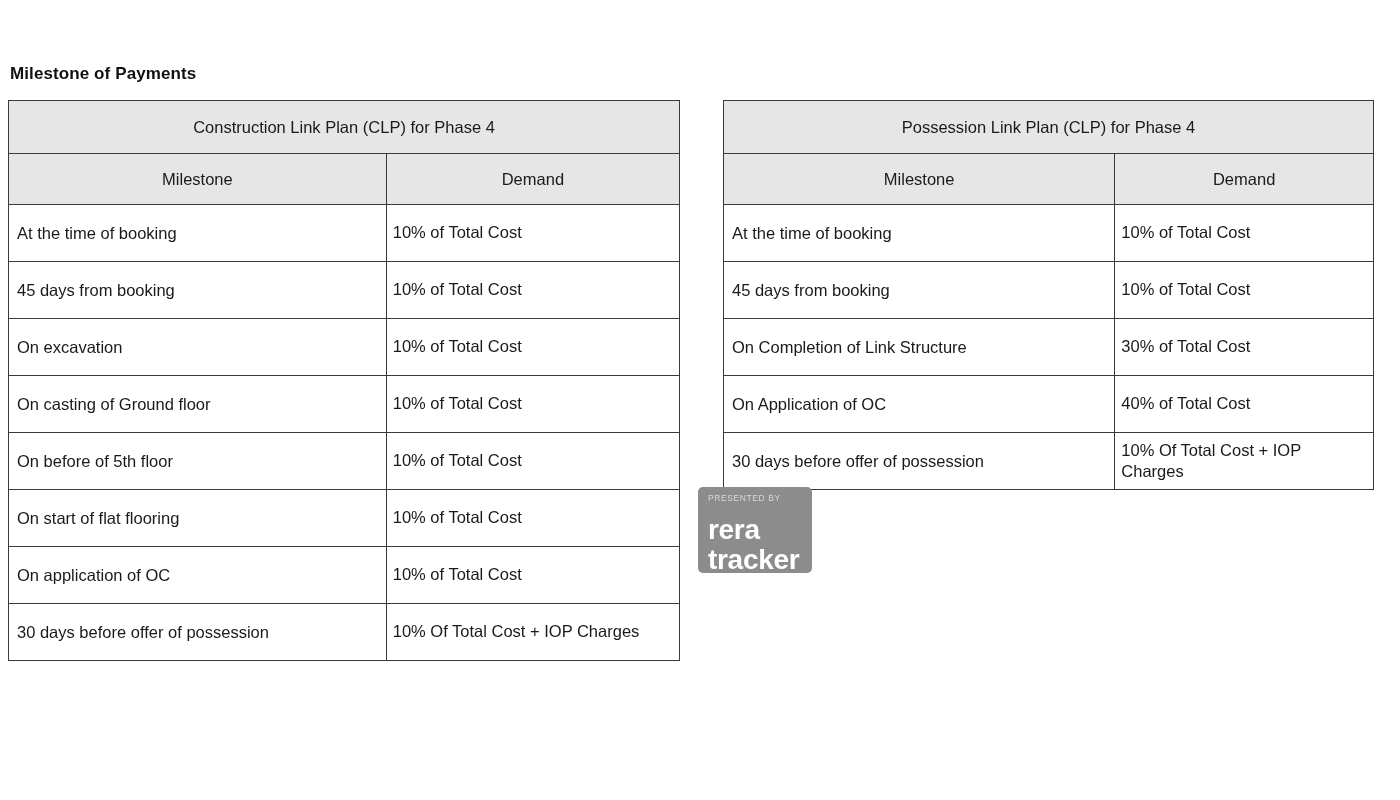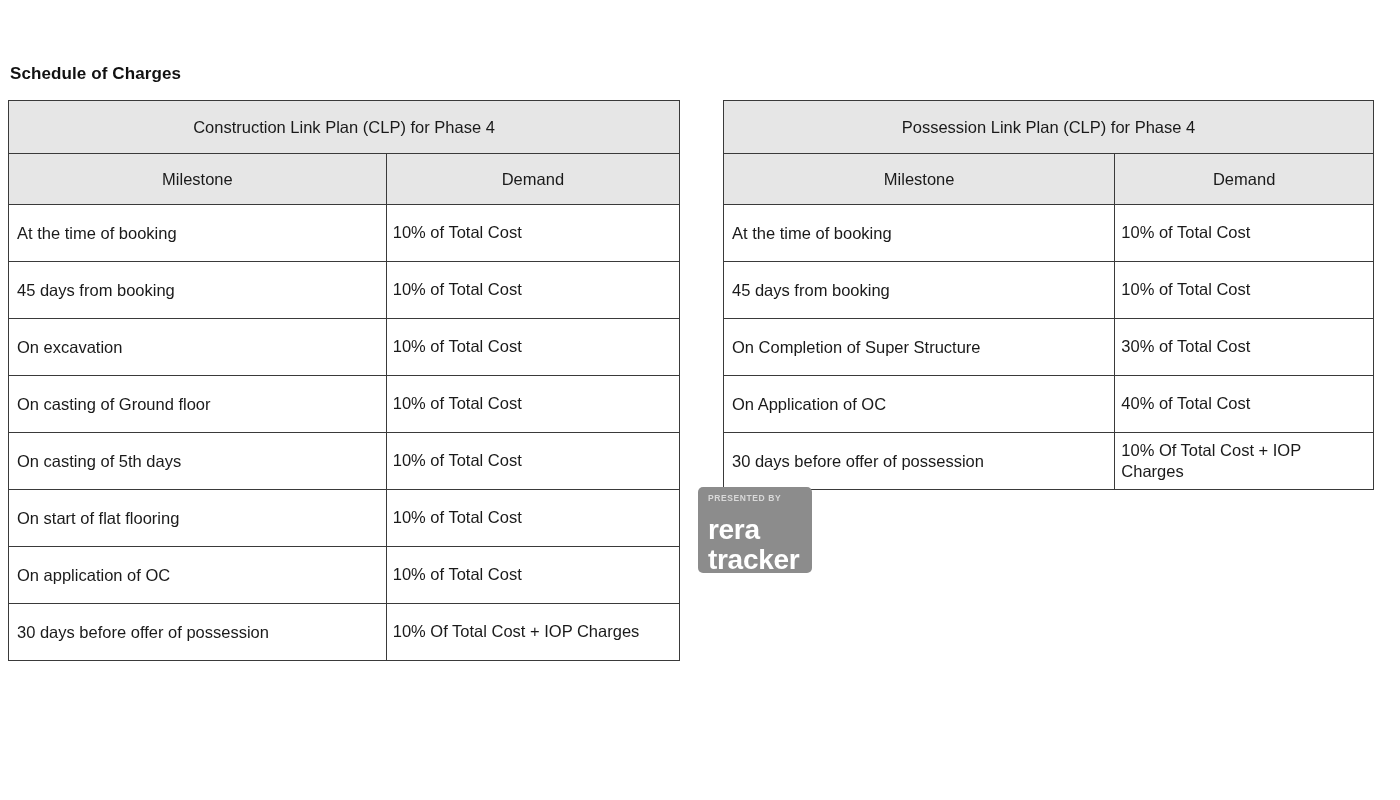--- a/index.html
+++ b/index.html
@@ -85,37 +85,37 @@
     height: 86px;
     background: #8c8c8c;
     border-radius: 5px;
     color: #ffffff;
     box-sizing: border-box;
     padding: 7px 8px 0 10px;
   }
   .badge .presented {
     font-size: 8.5px;
     letter-spacing: 0.6px;
-    font-weight: bold;
+    font-weight: normal;
     color: #d9d9d9;
     line-height: 1.1;
   }
   .badge .brand1, .badge .brand2 {
     font-size: 28px;
     font-weight: bold;
     line-height: 1.05;
     letter-spacing: -0.3px;
     color: #ffffff;
   }
   .badge .brand1 { margin-top: 12px; }
 </style>
 </head>
 <body>
 
-<div class="page-title">Schedule of Charges</div>
+<div class="page-title">Milestone of Payments</div>
 
 <div class="table-wrap" id="clp-table-wrap">
   <table class="sched" id="clp-table">
     <colgroup>
         <col class="c1">
         <col class="c2">
       </colgroup>
     <thead>
       <tr>
         <th class="tbl-title" colspan="2">Construction Link Plan (CLP) for Phase 4</th>
@@ -136,21 +136,21 @@
       </tr>
       <tr>
         <td class="cell-milestone">On excavation</td>
         <td class="cell-demand">10% of Total Cost</td>
       </tr>
       <tr>
         <td class="cell-milestone">On casting of Ground floor</td>
         <td class="cell-demand">10% of Total Cost</td>
       </tr>
       <tr>
-        <td class="cell-milestone">On casting of 5th days</td>
+        <td class="cell-milestone">On before of 5th floor</td>
         <td class="cell-demand">10% of Total Cost</td>
       </tr>
       <tr>
         <td class="cell-milestone">On start of flat flooring</td>
         <td class="cell-demand">10% of Total Cost</td>
       </tr>
       <tr>
         <td class="cell-milestone">On application of OC</td>
         <td class="cell-demand">10% of Total Cost</td>
       </tr>
@@ -180,21 +180,21 @@
     <tbody>
       <tr>
         <td class="cell-milestone">At the time of booking</td>
         <td class="cell-demand">10% of Total Cost</td>
       </tr>
       <tr>
         <td class="cell-milestone">45 days from booking</td>
         <td class="cell-demand">10% of Total Cost</td>
       </tr>
       <tr>
-        <td class="cell-milestone">On Completion of Super Structure</td>
+        <td class="cell-milestone">On Completion of Link Structure</td>
         <td class="cell-demand">30% of Total Cost</td>
       </tr>
       <tr>
         <td class="cell-milestone">On Application of OC</td>
         <td class="cell-demand">40% of Total Cost</td>
       </tr>
       <tr>
         <td class="cell-milestone">30 days before offer of possession</td>
         <td class="cell-demand">10% Of Total Cost + IOP Charges</td>
       </tr>

